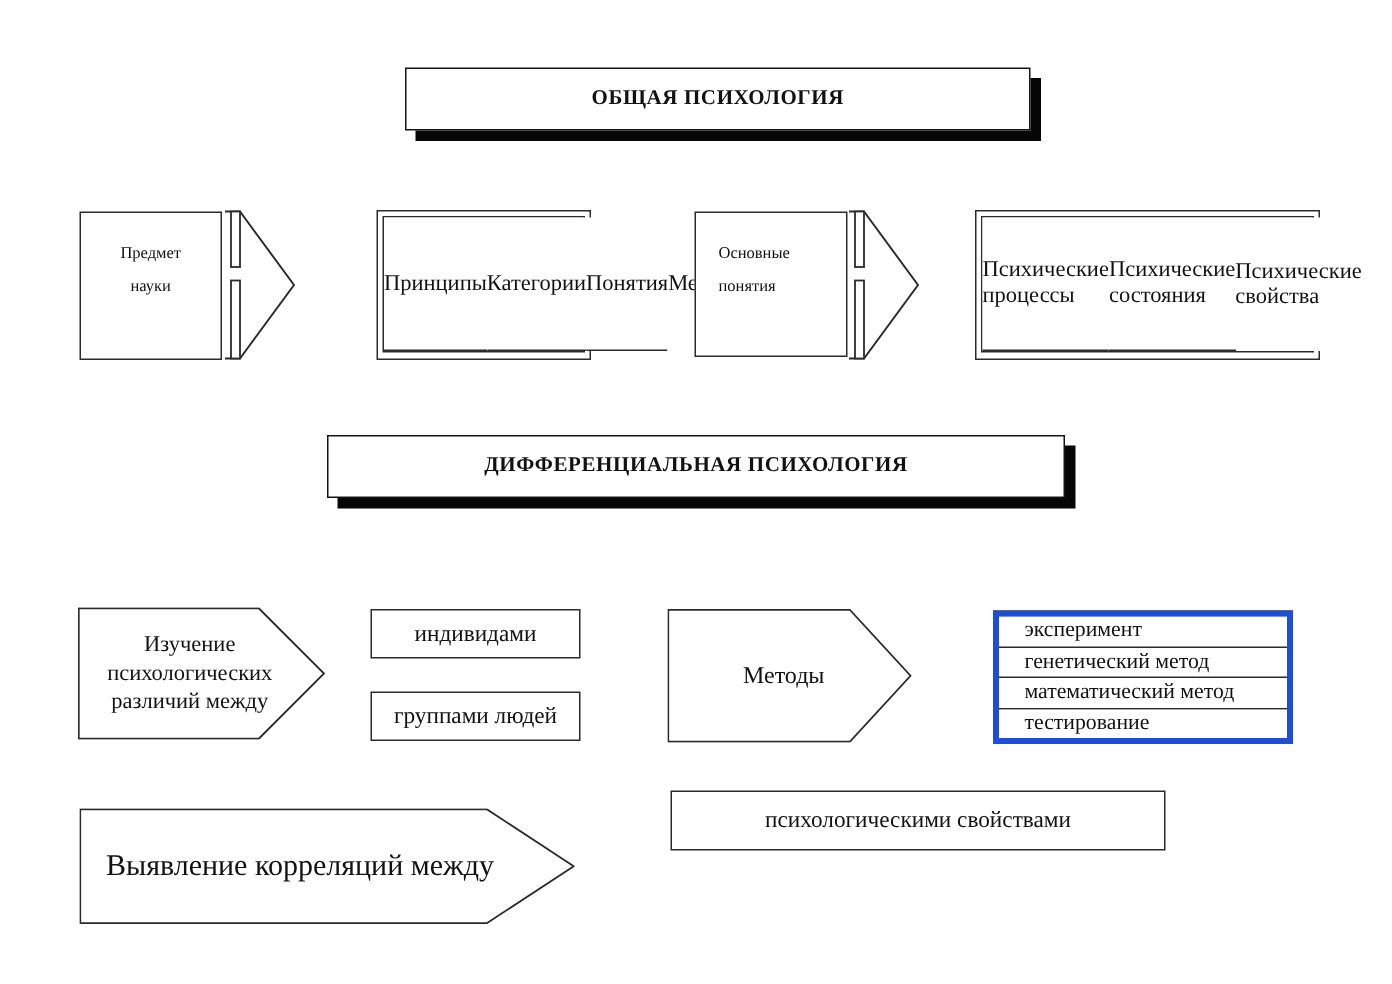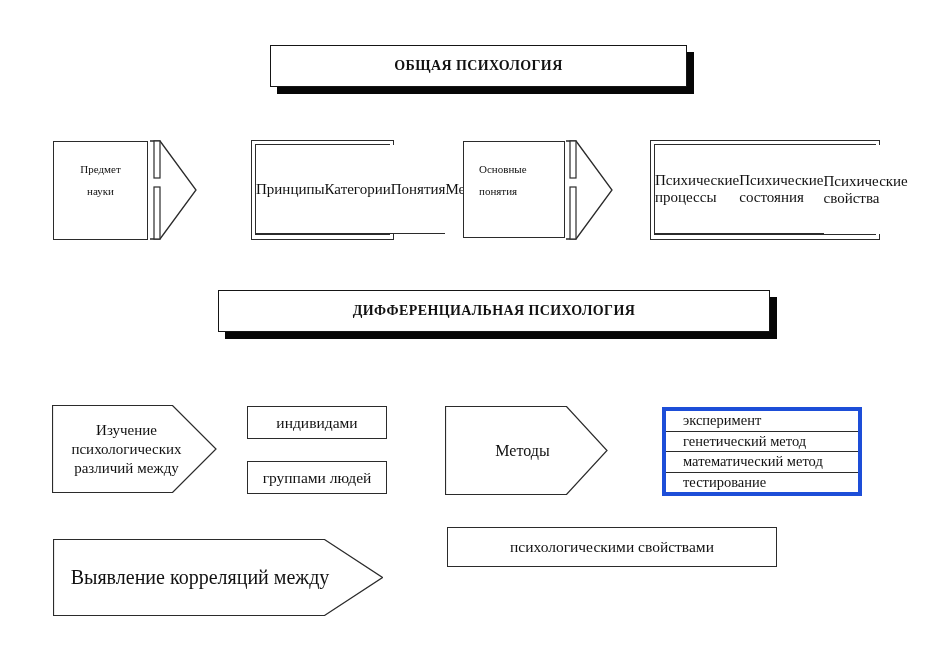--- a/index.html
+++ b/index.html
@@ -77,21 +77,21 @@
   </svg>
 
   <div class="abs tbl-outer" style="left:650px; top:140px; width:230px; height:100px;">
     <div class="tbl-inner">
       <div class="tbl-row">Психические процессы</div>
       <div class="tbl-row">Психические состояния</div>
       <div class="tbl-row">Психические свойства</div>
     </div>
   </div>
 
-  <div class="abs title-box" style="left:218px; top:290px; width:552px; height:42px;">ДИФФЕРЕНЦИАЛЬНАЯ ПСИХОЛОГИЯ</div>
+  <div class="abs title-box" style="left:218px; top:290px; width:492px; height:42px;">ДИФФЕРЕНЦИАЛЬНАЯ ПСИХОЛОГИЯ</div>
 
   <div class="abs" style="left:52px; top:405px; width:165px; height:88px;">
     <svg width="165" height="88" viewBox="0 0 165 88">
       <polygon points="0.5,0.5 120.5,0.5 164,44 120.5,87.5 0.5,87.5" fill="#ffffff" stroke="#2b2b2b" stroke-width="1.2"></polygon>
     </svg>
     <div class="pent-label pre" style="padding-right:16px;">Изучение
 психологических
 различий между</div>
   </div>
 

